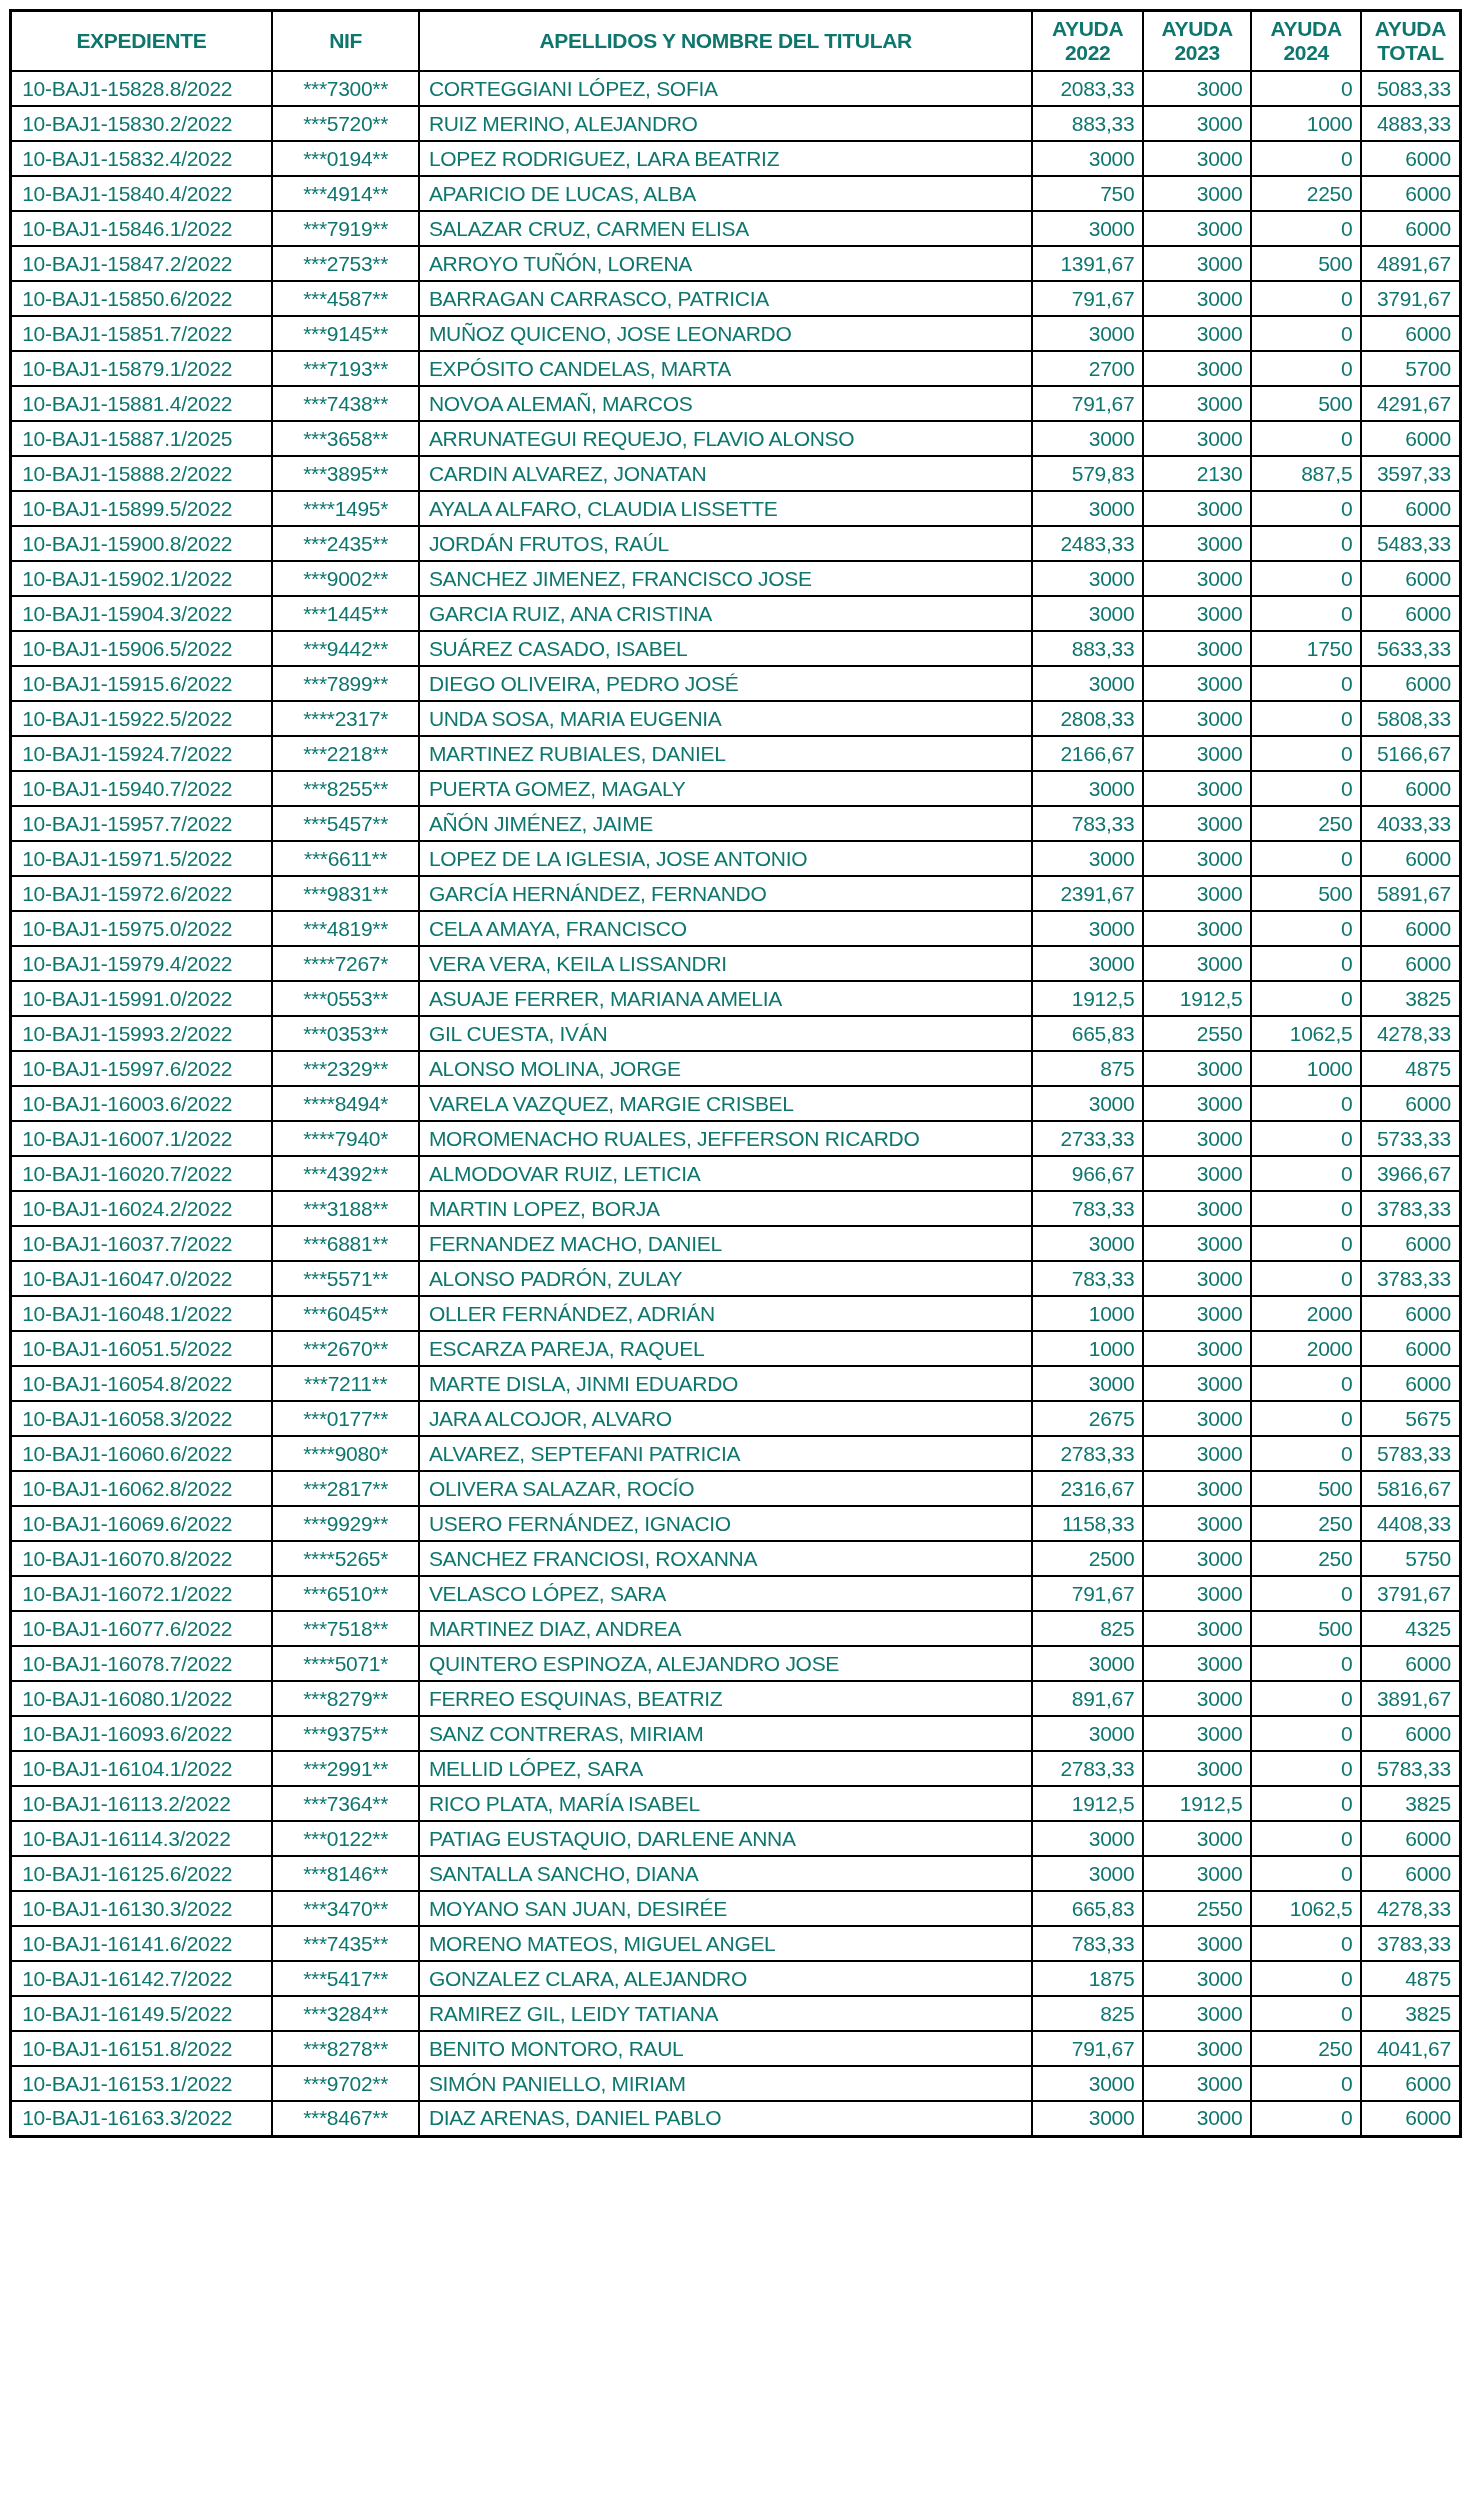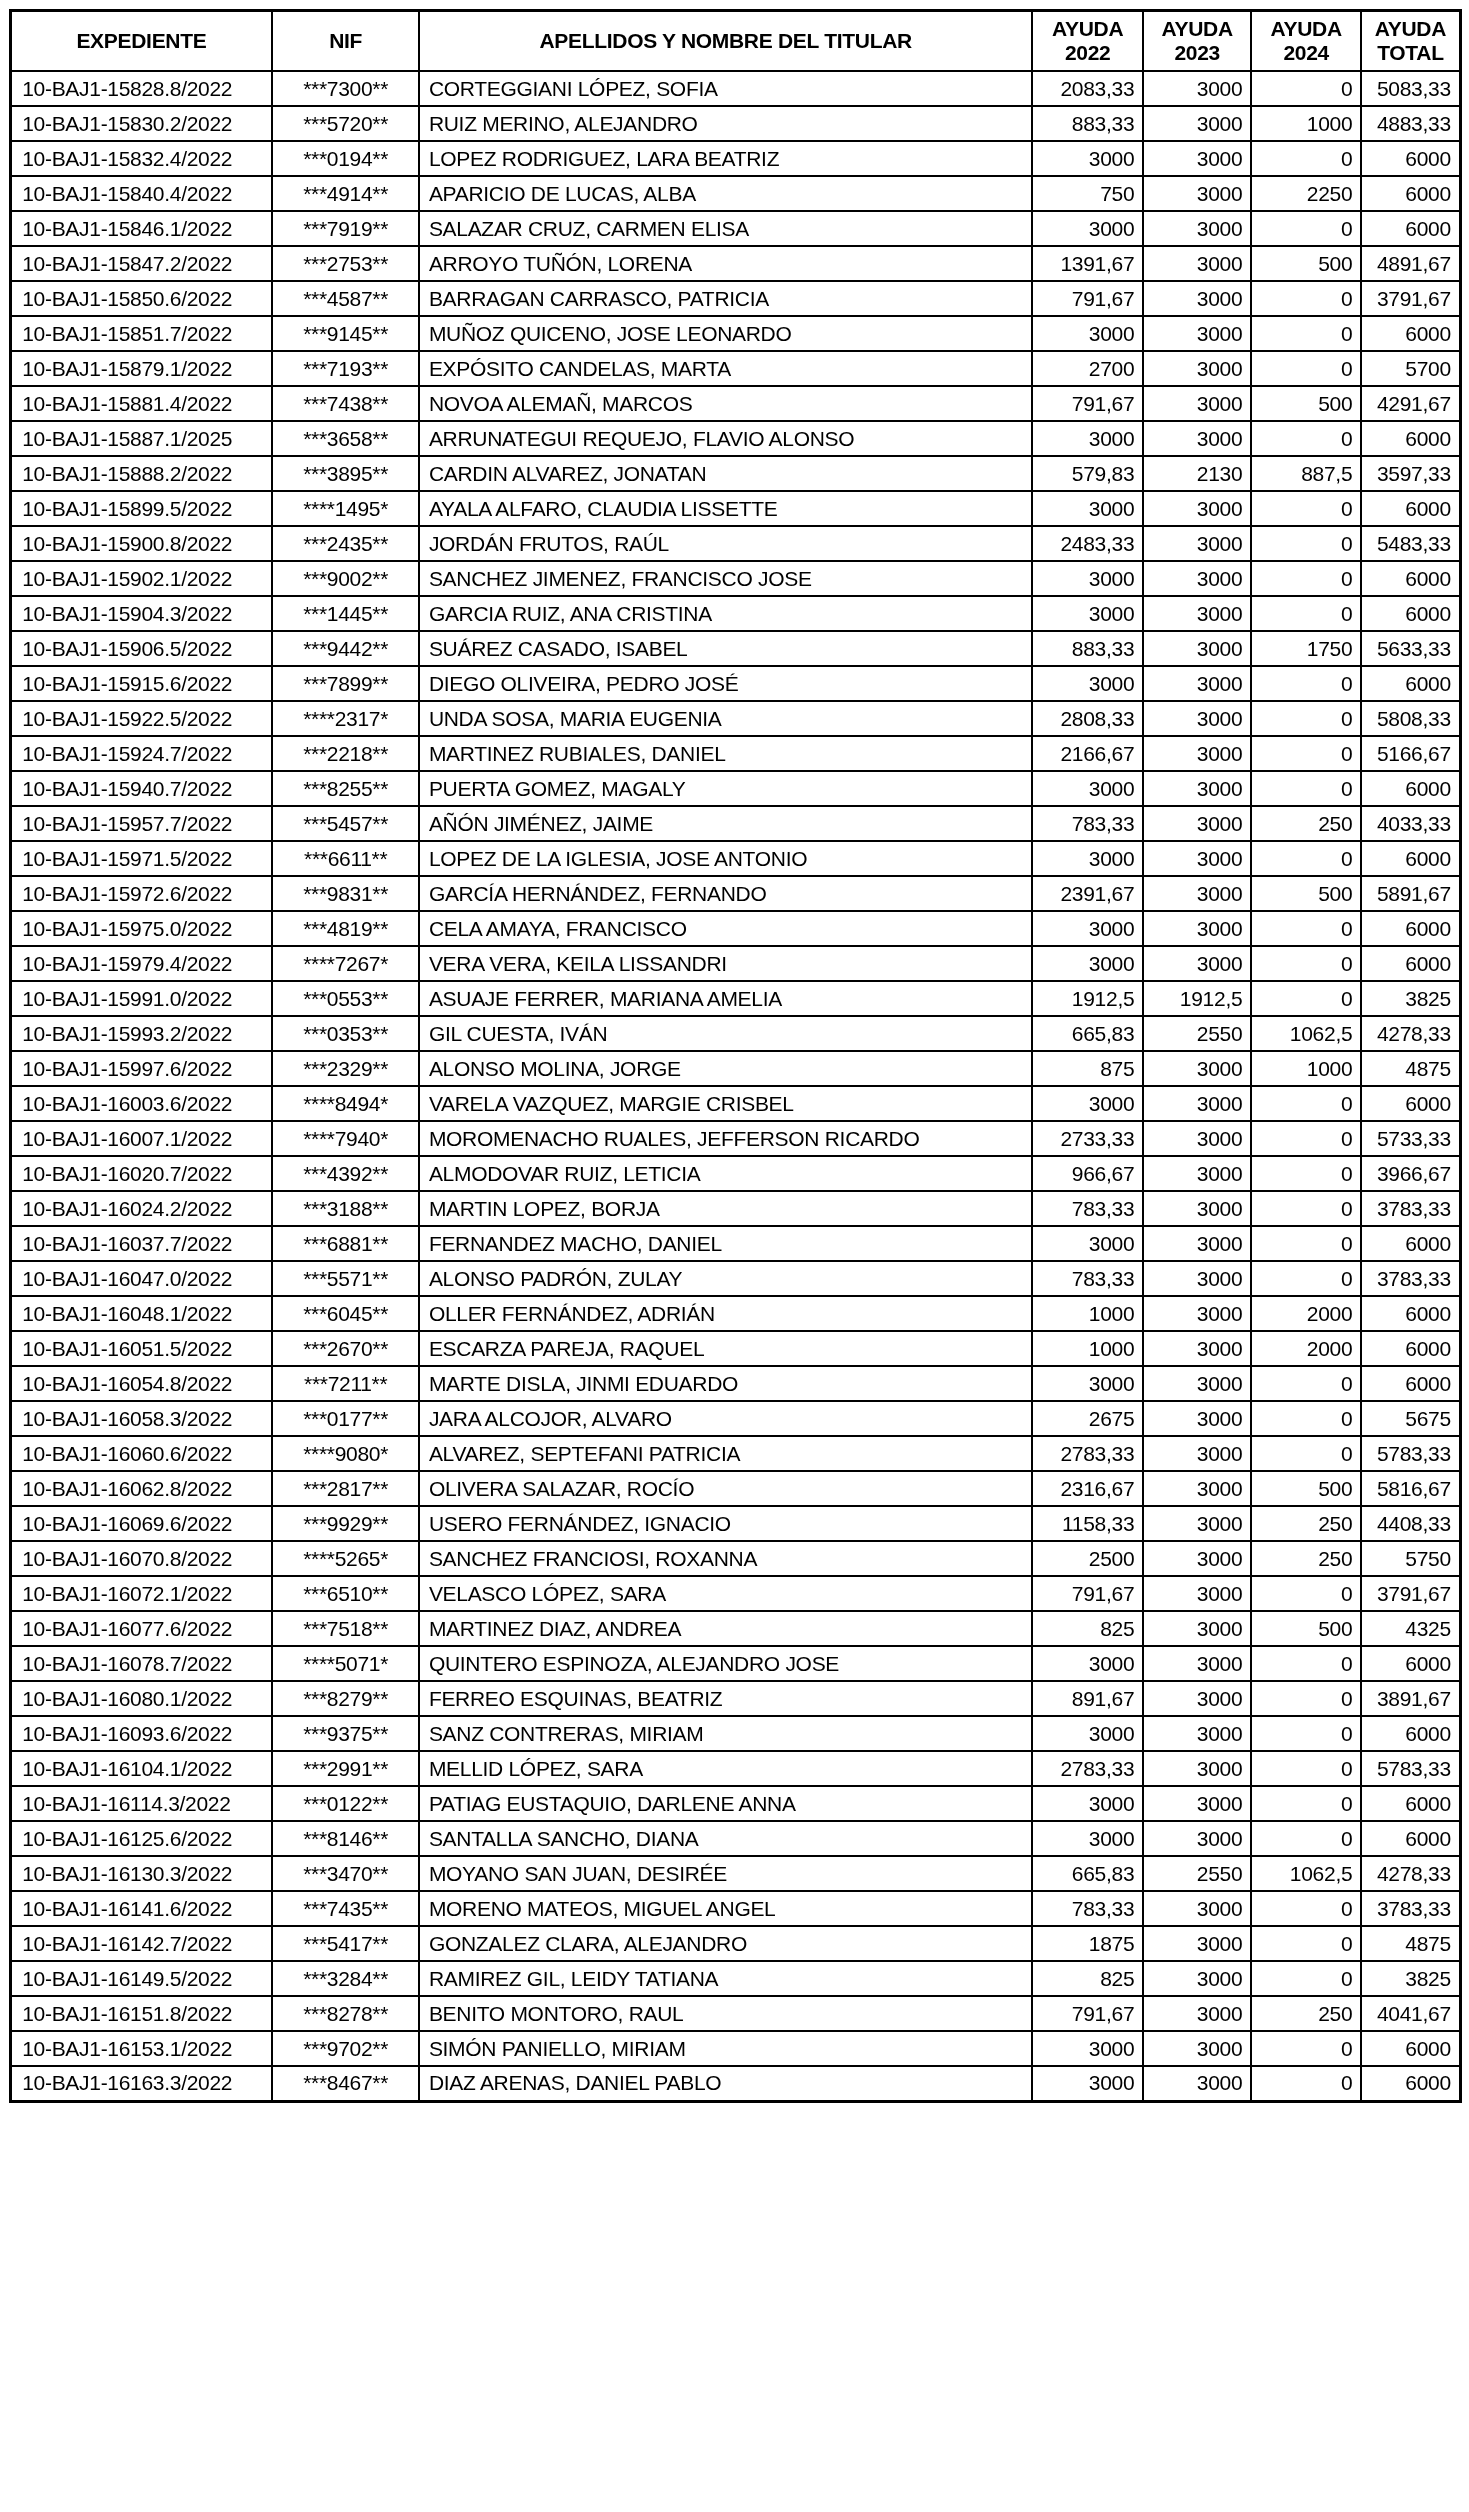--- a/index.html
+++ b/index.html
@@ -8,21 +8,21 @@
     background: #ffffff;
     width: 1470px;
   }
   .page {
     width: 1450px;
     height: 2512px;
     background: #ffffff;
     box-sizing: border-box;
     padding: 8.7px 10.5px 8.7px 8.7px;
     font-family: "Liberation Sans", sans-serif;
-    color: #000000;
+    color: #0f766e;
   }
   table.grants {
     border-collapse: collapse;
     table-layout: fixed;
     width: 1450px;
     border: 3.5px solid #000000;
   }
   table.grants col.c-expediente { width: 262px; }
   table.grants col.c-nif        { width: 147px; }
   table.grants col.c-name       { width: 613px; }
@@ -524,20 +524,29 @@
         <tr>
           <td>10-BAJ1-16104.1/2022</td>
           <td>***2991**</td>
           <td>MELLID LÓPEZ, SARA</td>
           <td>2783,33</td>
           <td>3000</td>
           <td>0</td>
           <td>5783,33</td>
         </tr>
         <tr>
+          <td>10-BAJ1-16113.2/2022</td>
+          <td>***7364**</td>
+          <td>RICO PLATA, MARÍA ISABEL</td>
+          <td>1912,5</td>
+          <td>1912,5</td>
+          <td>0</td>
+          <td>3825</td>
+        </tr>
+        <tr>
           <td>10-BAJ1-16114.3/2022</td>
           <td>***0122**</td>
           <td>PATIAG EUSTAQUIO, DARLENE ANNA</td>
           <td>3000</td>
           <td>3000</td>
           <td>0</td>
           <td>6000</td>
         </tr>
         <tr>
           <td>10-BAJ1-16125.6/2022</td>

